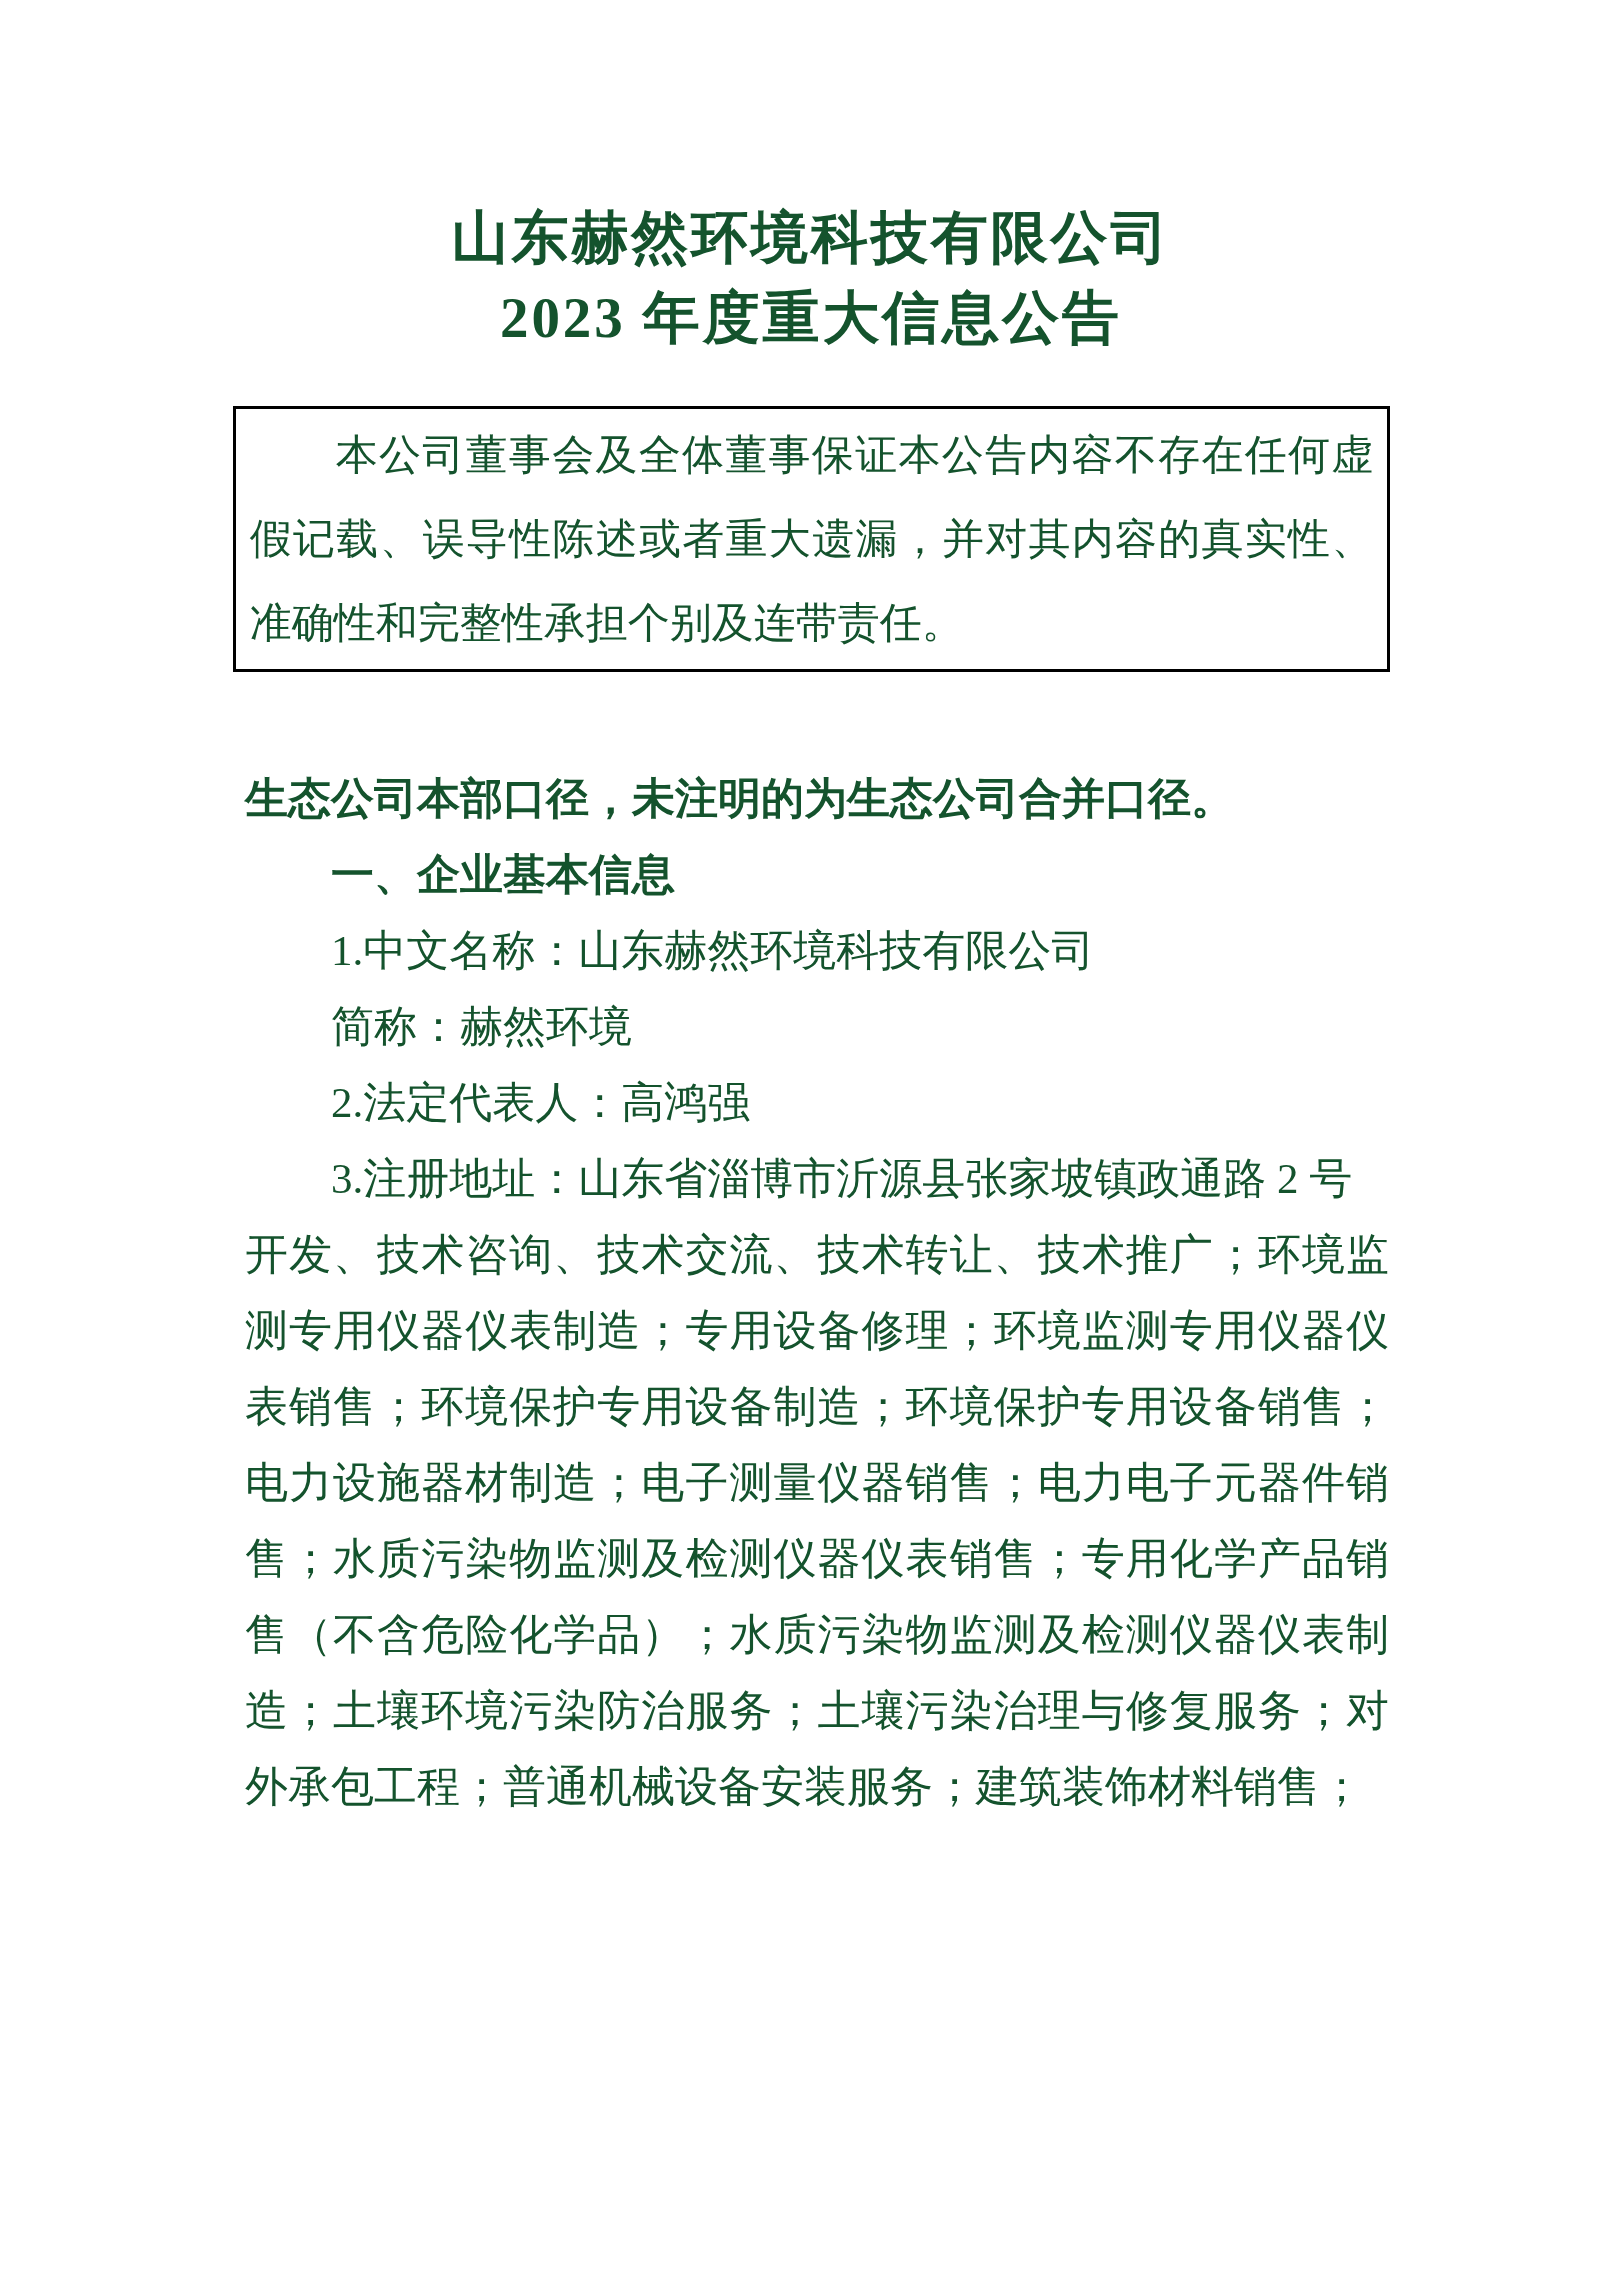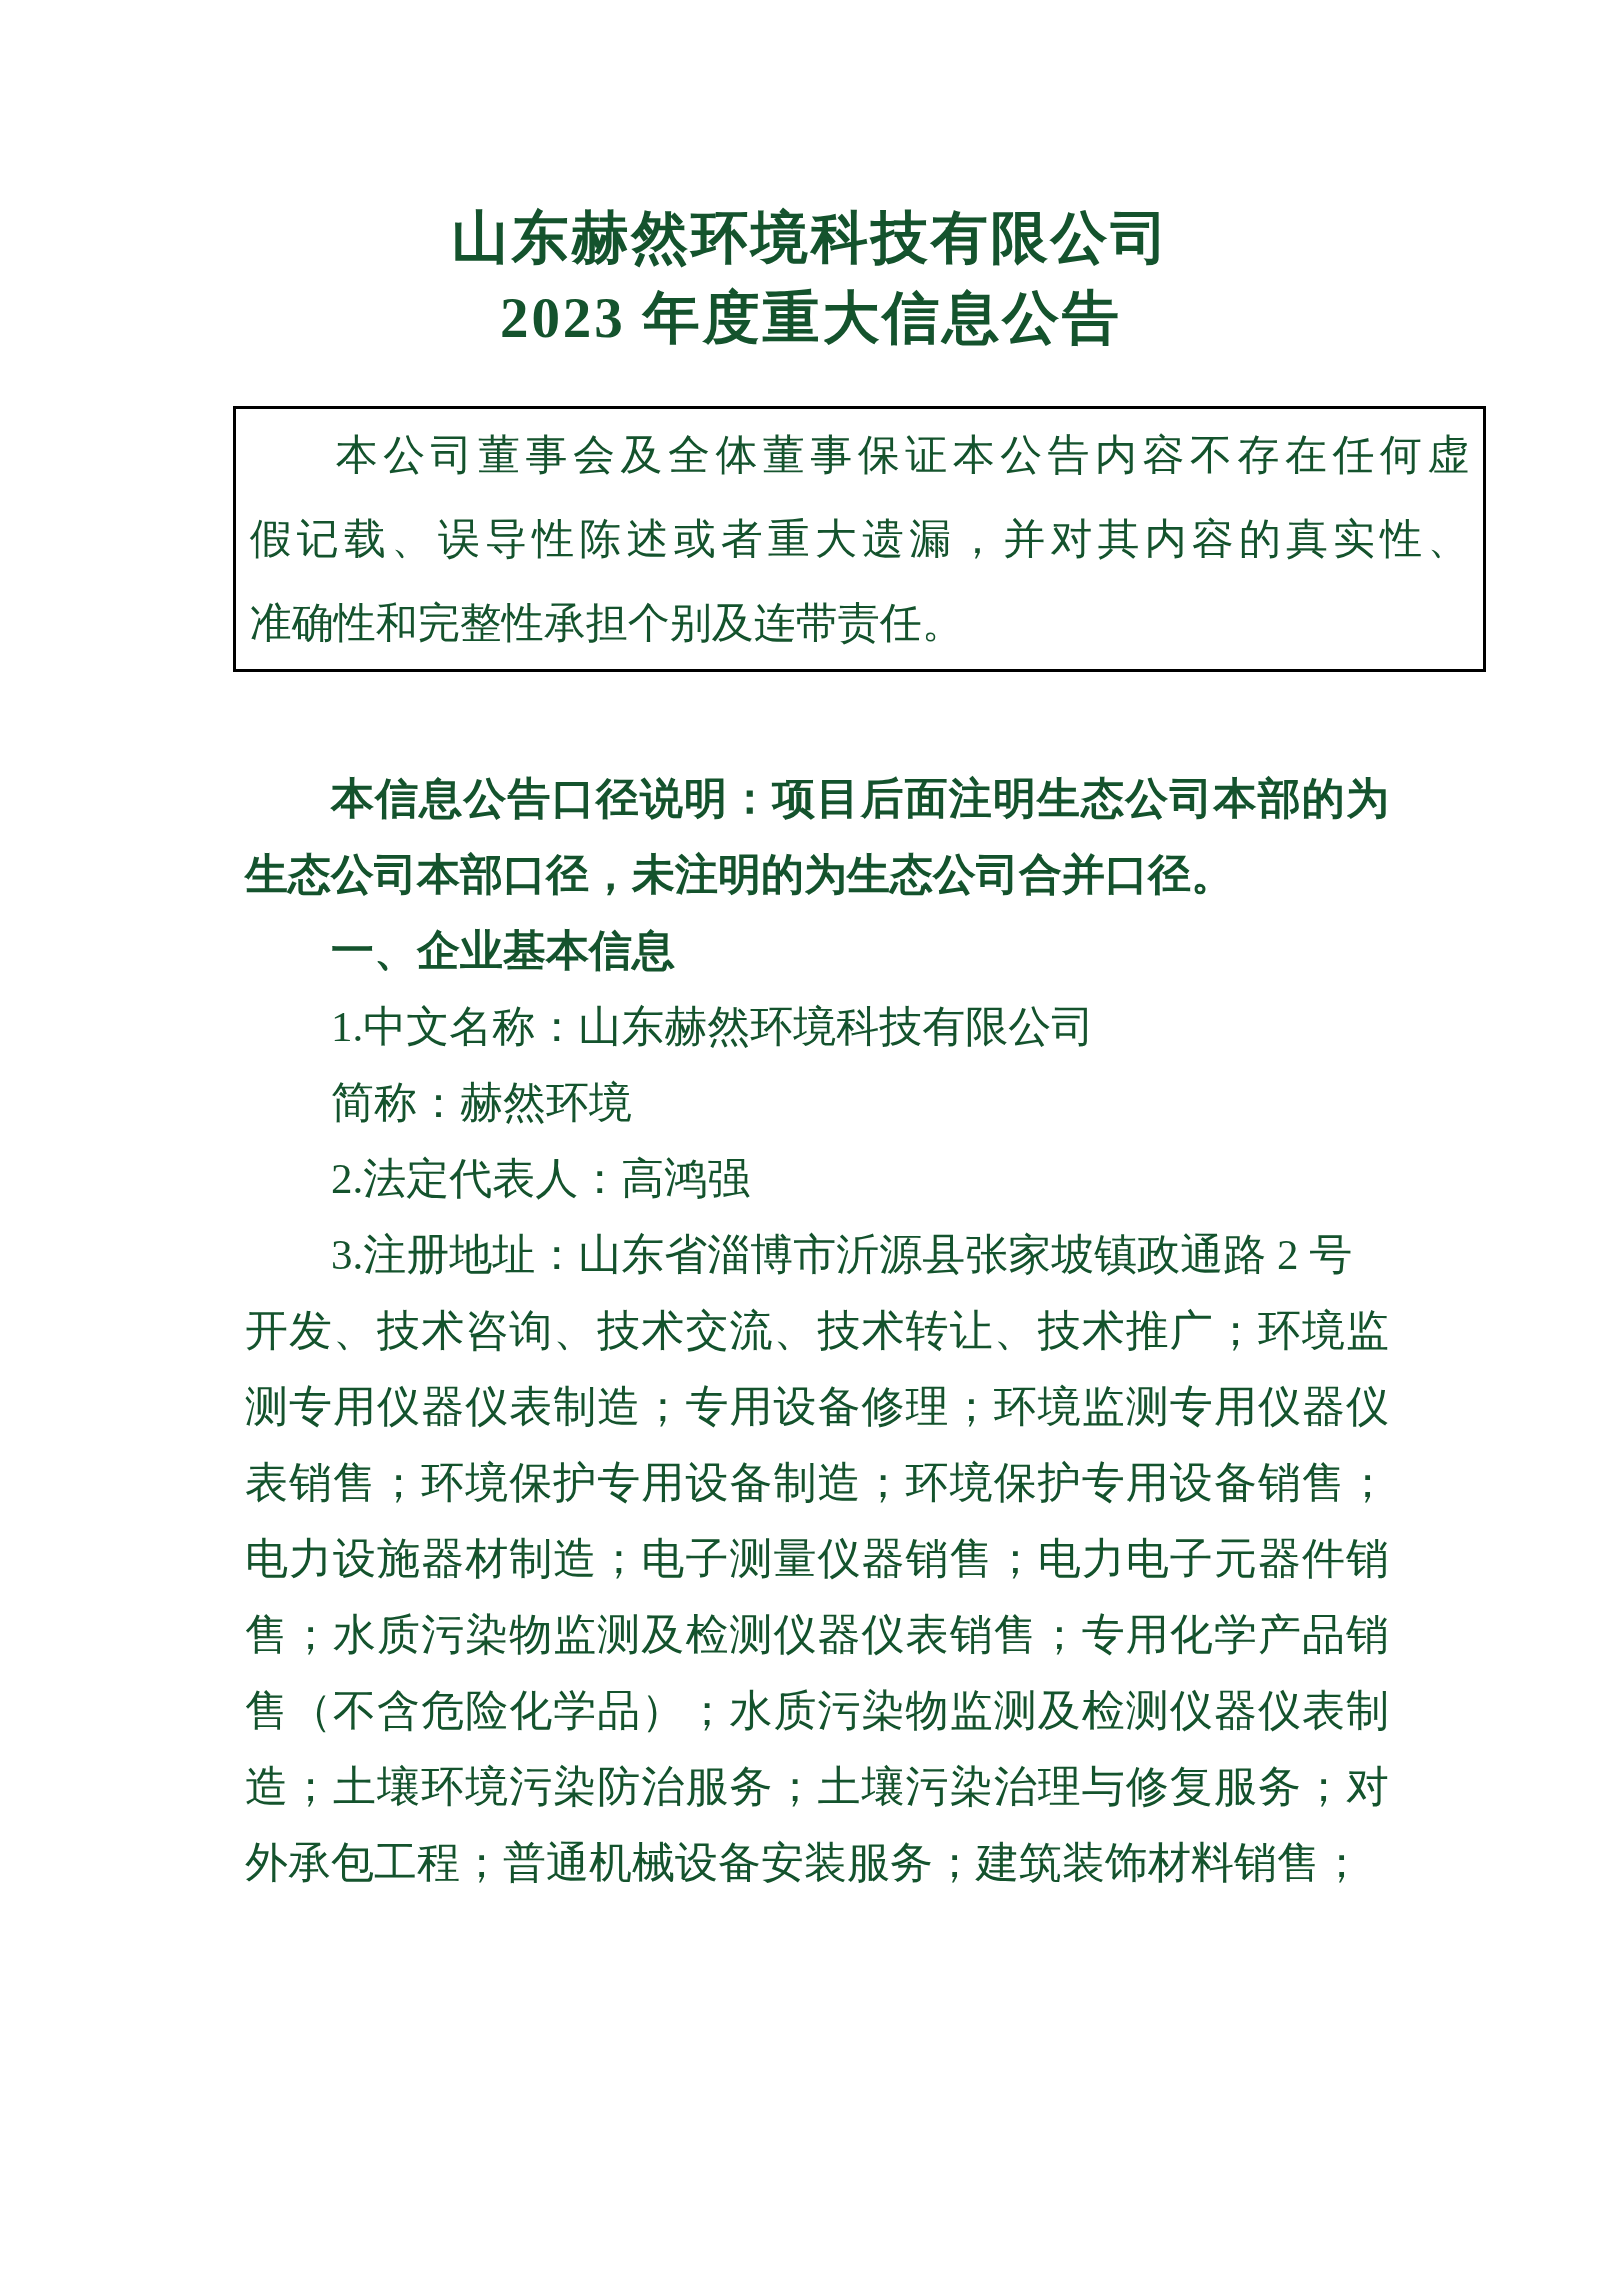--- a/index.html
+++ b/index.html
@@ -20,21 +20,21 @@
     text-align: center;
     font-weight: 700;
     font-size: 57px;
     line-height: 80px;
     letter-spacing: 2.9px;
   }
   .notice-box {
     position: absolute;
     left: 233px;
     top: 406px;
-    width: 1253px;
+    width: 1157px;
     height: 266px;
     border: 3.9px solid #000000;
     box-sizing: border-box;
     padding: 3.9px 13.7px 0 13.7px;
     font-size: 42px;
     line-height: 84px;
   }
   .notice-box .line { height: 84px; }
   .body-block {
     position: absolute;
@@ -63,21 +63,20 @@
     <div>2023 年度重大信息公告</div>
   </div>
 
   <div class="notice-box">
     <div class="line indent jl">本公司董事会及全体董事保证本公告内容不存在任何虚</div>
     <div class="line jl">假记载、误导性陈述或者重大遗漏，并对其内容的真实性、</div>
     <div class="line">准确性和完整性承担个别及连带责任。</div>
   </div>
 
   <div class="body-block">
-    <div class="line bold indent jl">本信息公告口径说明：项目后面注明生态公司本部的为</div>
     <div class="line bold">生态公司本部口径，未注明的为生态公司合并口径。</div>
     <div class="line bold indent">一、企业基本信息</div>
     <div class="line indent">1.中文名称：山东赫然环境科技有限公司</div>
     <div class="line indent">简称：赫然环境</div>
     <div class="line indent">2.法定代表人：高鸿强</div>
     <div class="line indent">3.注册地址：山东省淄博市沂源县张家坡镇政通路 2 号</div>
     <div class="line jl">开发、技术咨询、技术交流、技术转让、技术推广；环境监</div>
     <div class="line jl">测专用仪器仪表制造；专用设备修理；环境监测专用仪器仪</div>
     <div class="line jl">表销售；环境保护专用设备制造；环境保护专用设备销售；</div>
     <div class="line jl">电力设施器材制造；电子测量仪器销售；电力电子元器件销</div>

